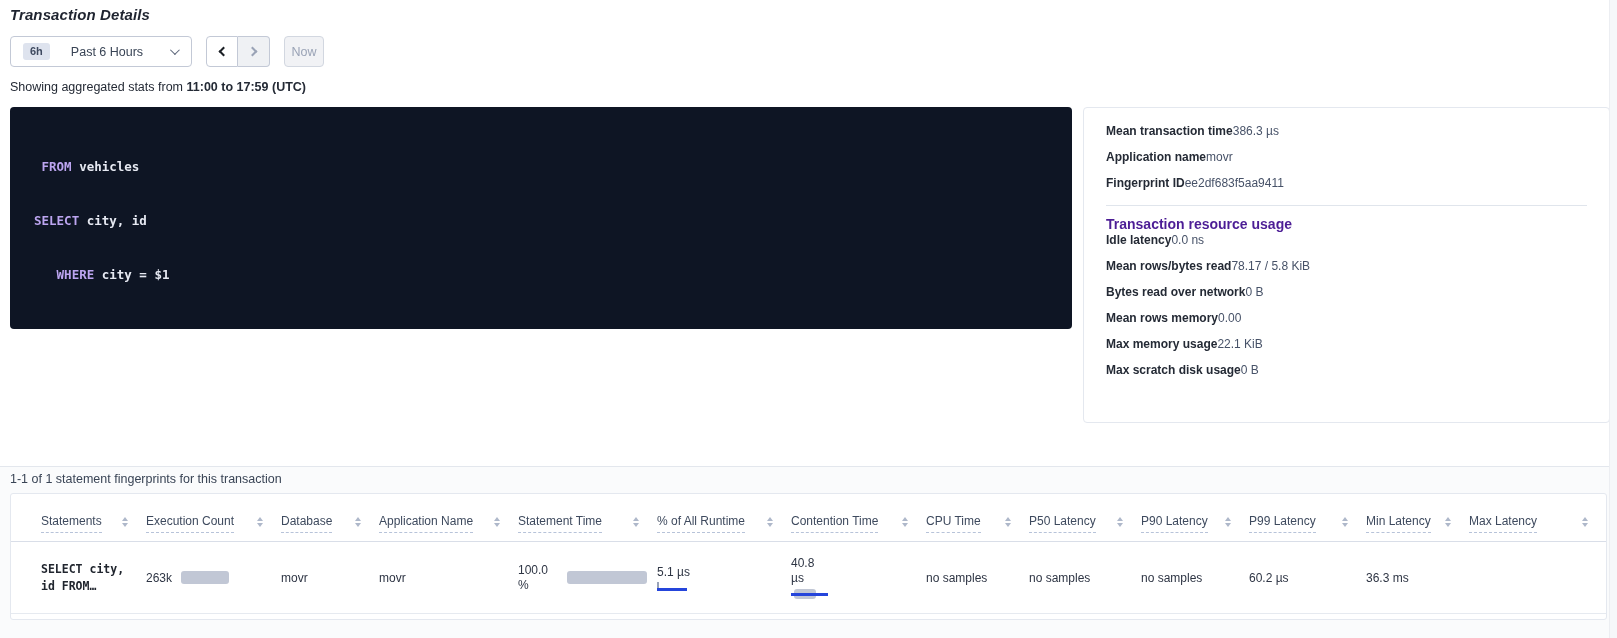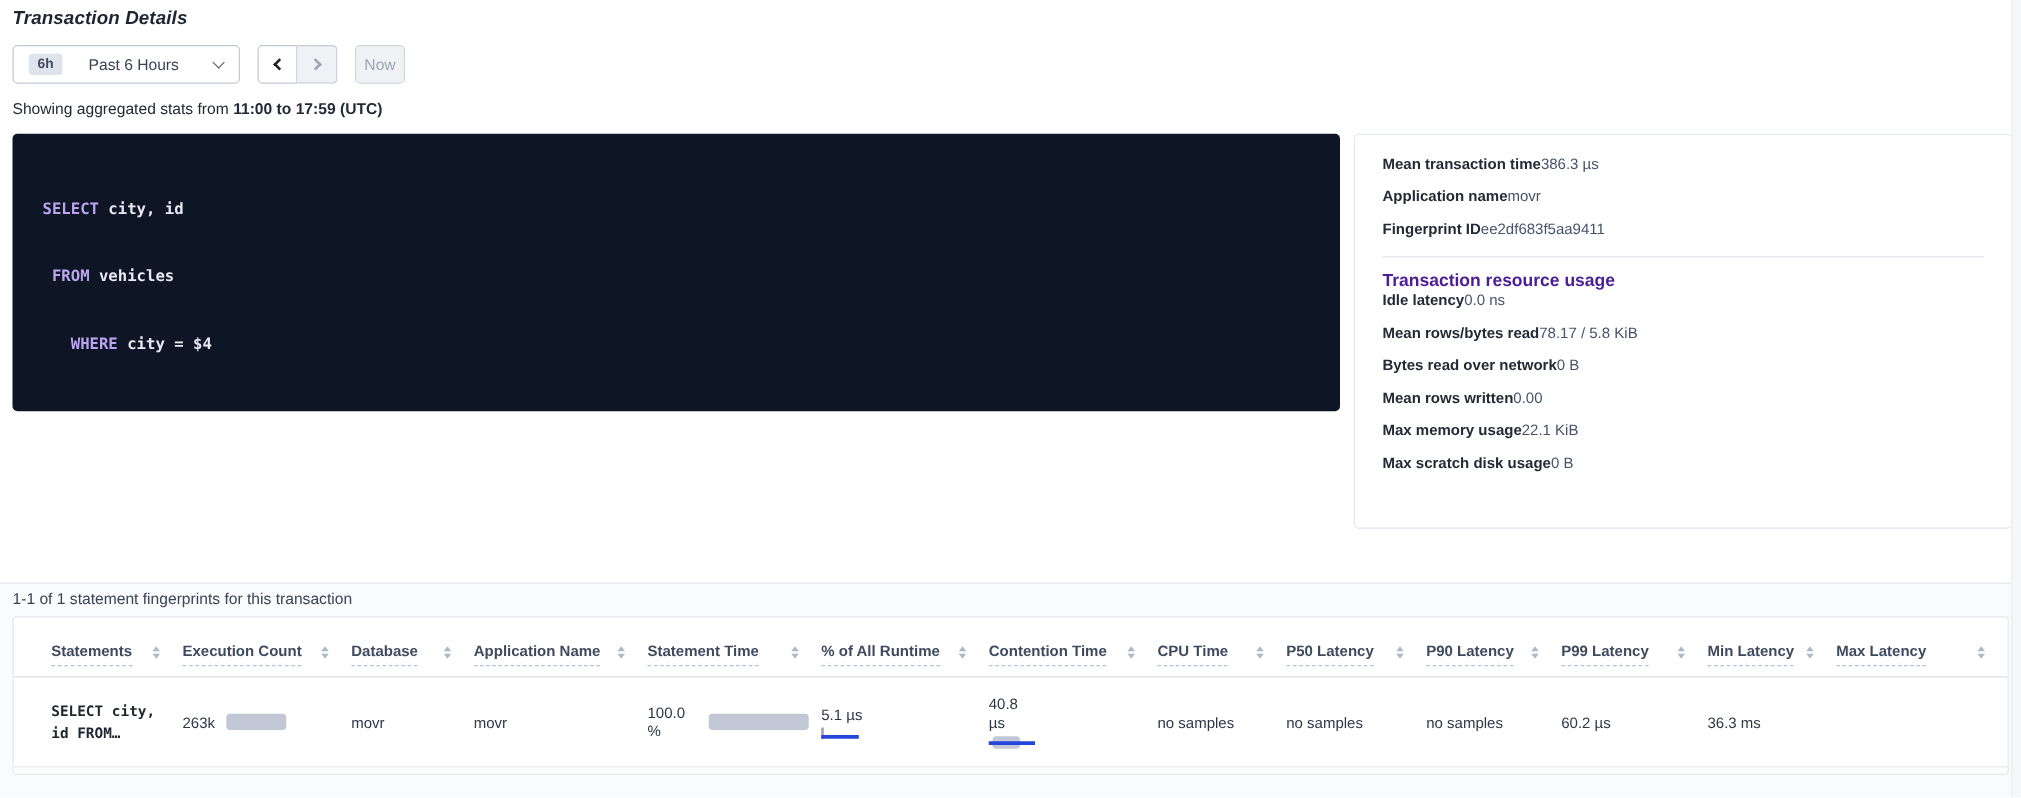--- a/index.html
+++ b/index.html
@@ -84,21 +84,21 @@
     background:#fff;border:1px solid var(--border);border-radius:3px;overflow:hidden;
   }
   .tgrid{
     display:grid;
     grid-template-columns:105px 135px 98px 139px 139px 134px 135px 103px 112px 108px 117px 103px 1fr;
     padding-left:30px;
   }
   .thead{height:48px;border-bottom:1px solid #D9DEE8;align-items:end;padding-bottom:8px;}
   .th{display:flex;align-items:flex-end;justify-content:space-between;padding-right:18px;cursor:pointer;}
   .th-label{
-    font-weight:700;color:#3E4A5E;font-size:12px;
+    font-weight:400;color:#3E4A5E;font-size:12px;
     border-bottom:1px dashed #B7C3D9;padding-bottom:4px;white-space:nowrap;
   }
   .sort-icon{display:inline-flex;flex-direction:column;gap:2px;margin-bottom:6px;}
   .tri-up{width:0;height:0;border-left:3.5px solid transparent;border-right:3.5px solid transparent;border-bottom:4px solid #AEB8CA;}
   .tri-down{width:0;height:0;border-left:3.5px solid transparent;border-right:3.5px solid transparent;border-top:4px solid #AEB8CA;}
   .trow{height:72px;border-bottom:1px solid #E6EAF0;align-items:center;color:#2E3544;}
   .trow>div{align-self:center;}
   .stmt-link{
     font-family:"DejaVu Sans Mono",monospace;font-size:11.5px;font-weight:700;color:#21262F;
     line-height:17px;white-space:pre;cursor:pointer;
@@ -142,23 +142,23 @@
     </button>
   </div>
   <button class="now-btn">Now</button>
 </div>
 
 <div class="stats-line">
   <span>Showing aggregated stats from </span><b>11:00 to 17:59 (UTC)</b>
 </div>
 
 <div class="sql-box">
+  <div class="sql-line"><span> </span><span class="kw">FROM</span><span> vehicles</span></div>
   <div class="sql-line"><span></span><span class="kw">SELECT</span><span> city, id</span></div>
-  <div class="sql-line"><span> </span><span class="kw">FROM</span><span> vehicles</span></div>
-  <div class="sql-line"><span>   </span><span class="kw">WHERE</span><span> city = $4</span></div>
+  <div class="sql-line"><span>   </span><span class="kw">WHERE</span><span> city = $1</span></div>
 </div>
 
 <aside class="summary-card">
   <div class="srow">
     <span class="slabel">Mean transaction time</span>
     <span class="svalue">386.3 µs</span>
   </div>
   <div class="srow">
     <span class="slabel">Application name</span>
     <span class="svalue">movr</span>
@@ -175,21 +175,21 @@
   </div>
   <div class="srow">
     <span class="slabel">Mean rows/bytes read</span>
     <span class="svalue">78.17 / 5.8 KiB</span>
   </div>
   <div class="srow">
     <span class="slabel">Bytes read over network</span>
     <span class="svalue">0 B</span>
   </div>
   <div class="srow">
-    <span class="slabel">Mean rows written</span>
+    <span class="slabel">Mean rows memory</span>
     <span class="svalue">0.00</span>
   </div>
   <div class="srow">
     <span class="slabel">Max memory usage</span>
     <span class="svalue">22.1 KiB</span>
   </div>
   <div class="srow">
     <span class="slabel">Max scratch disk usage</span>
     <span class="svalue">0 B</span>
   </div>

